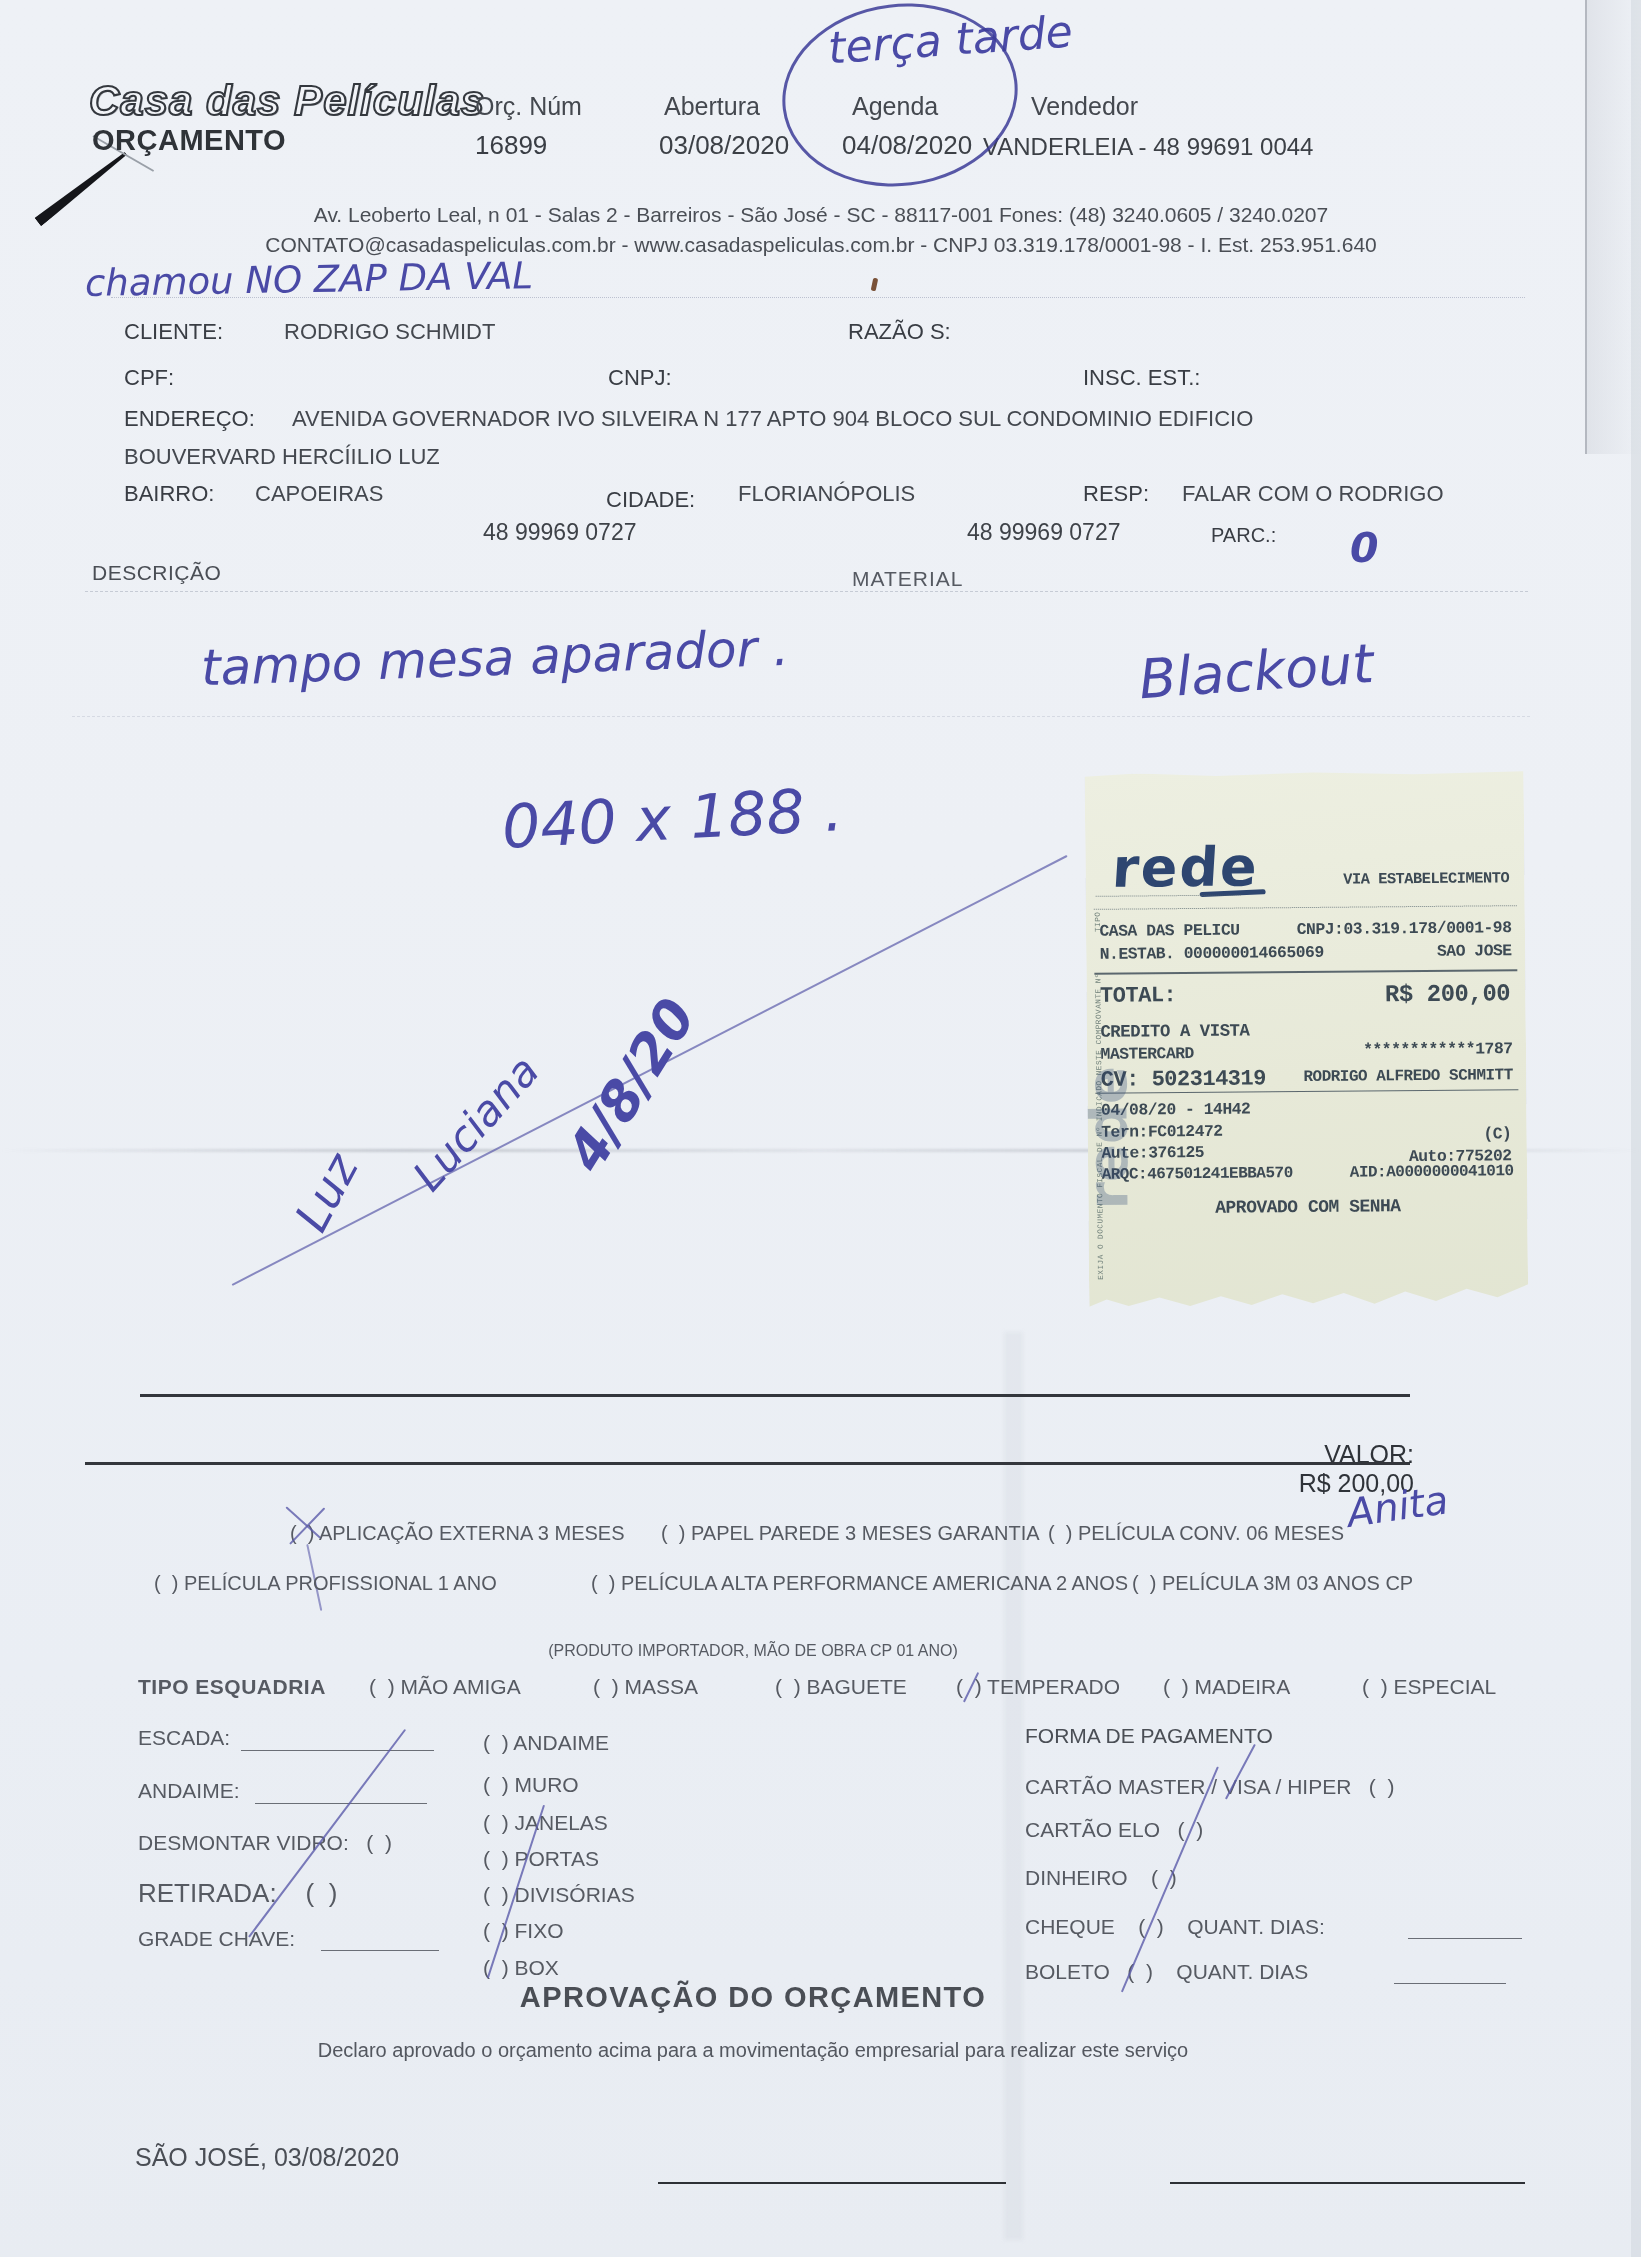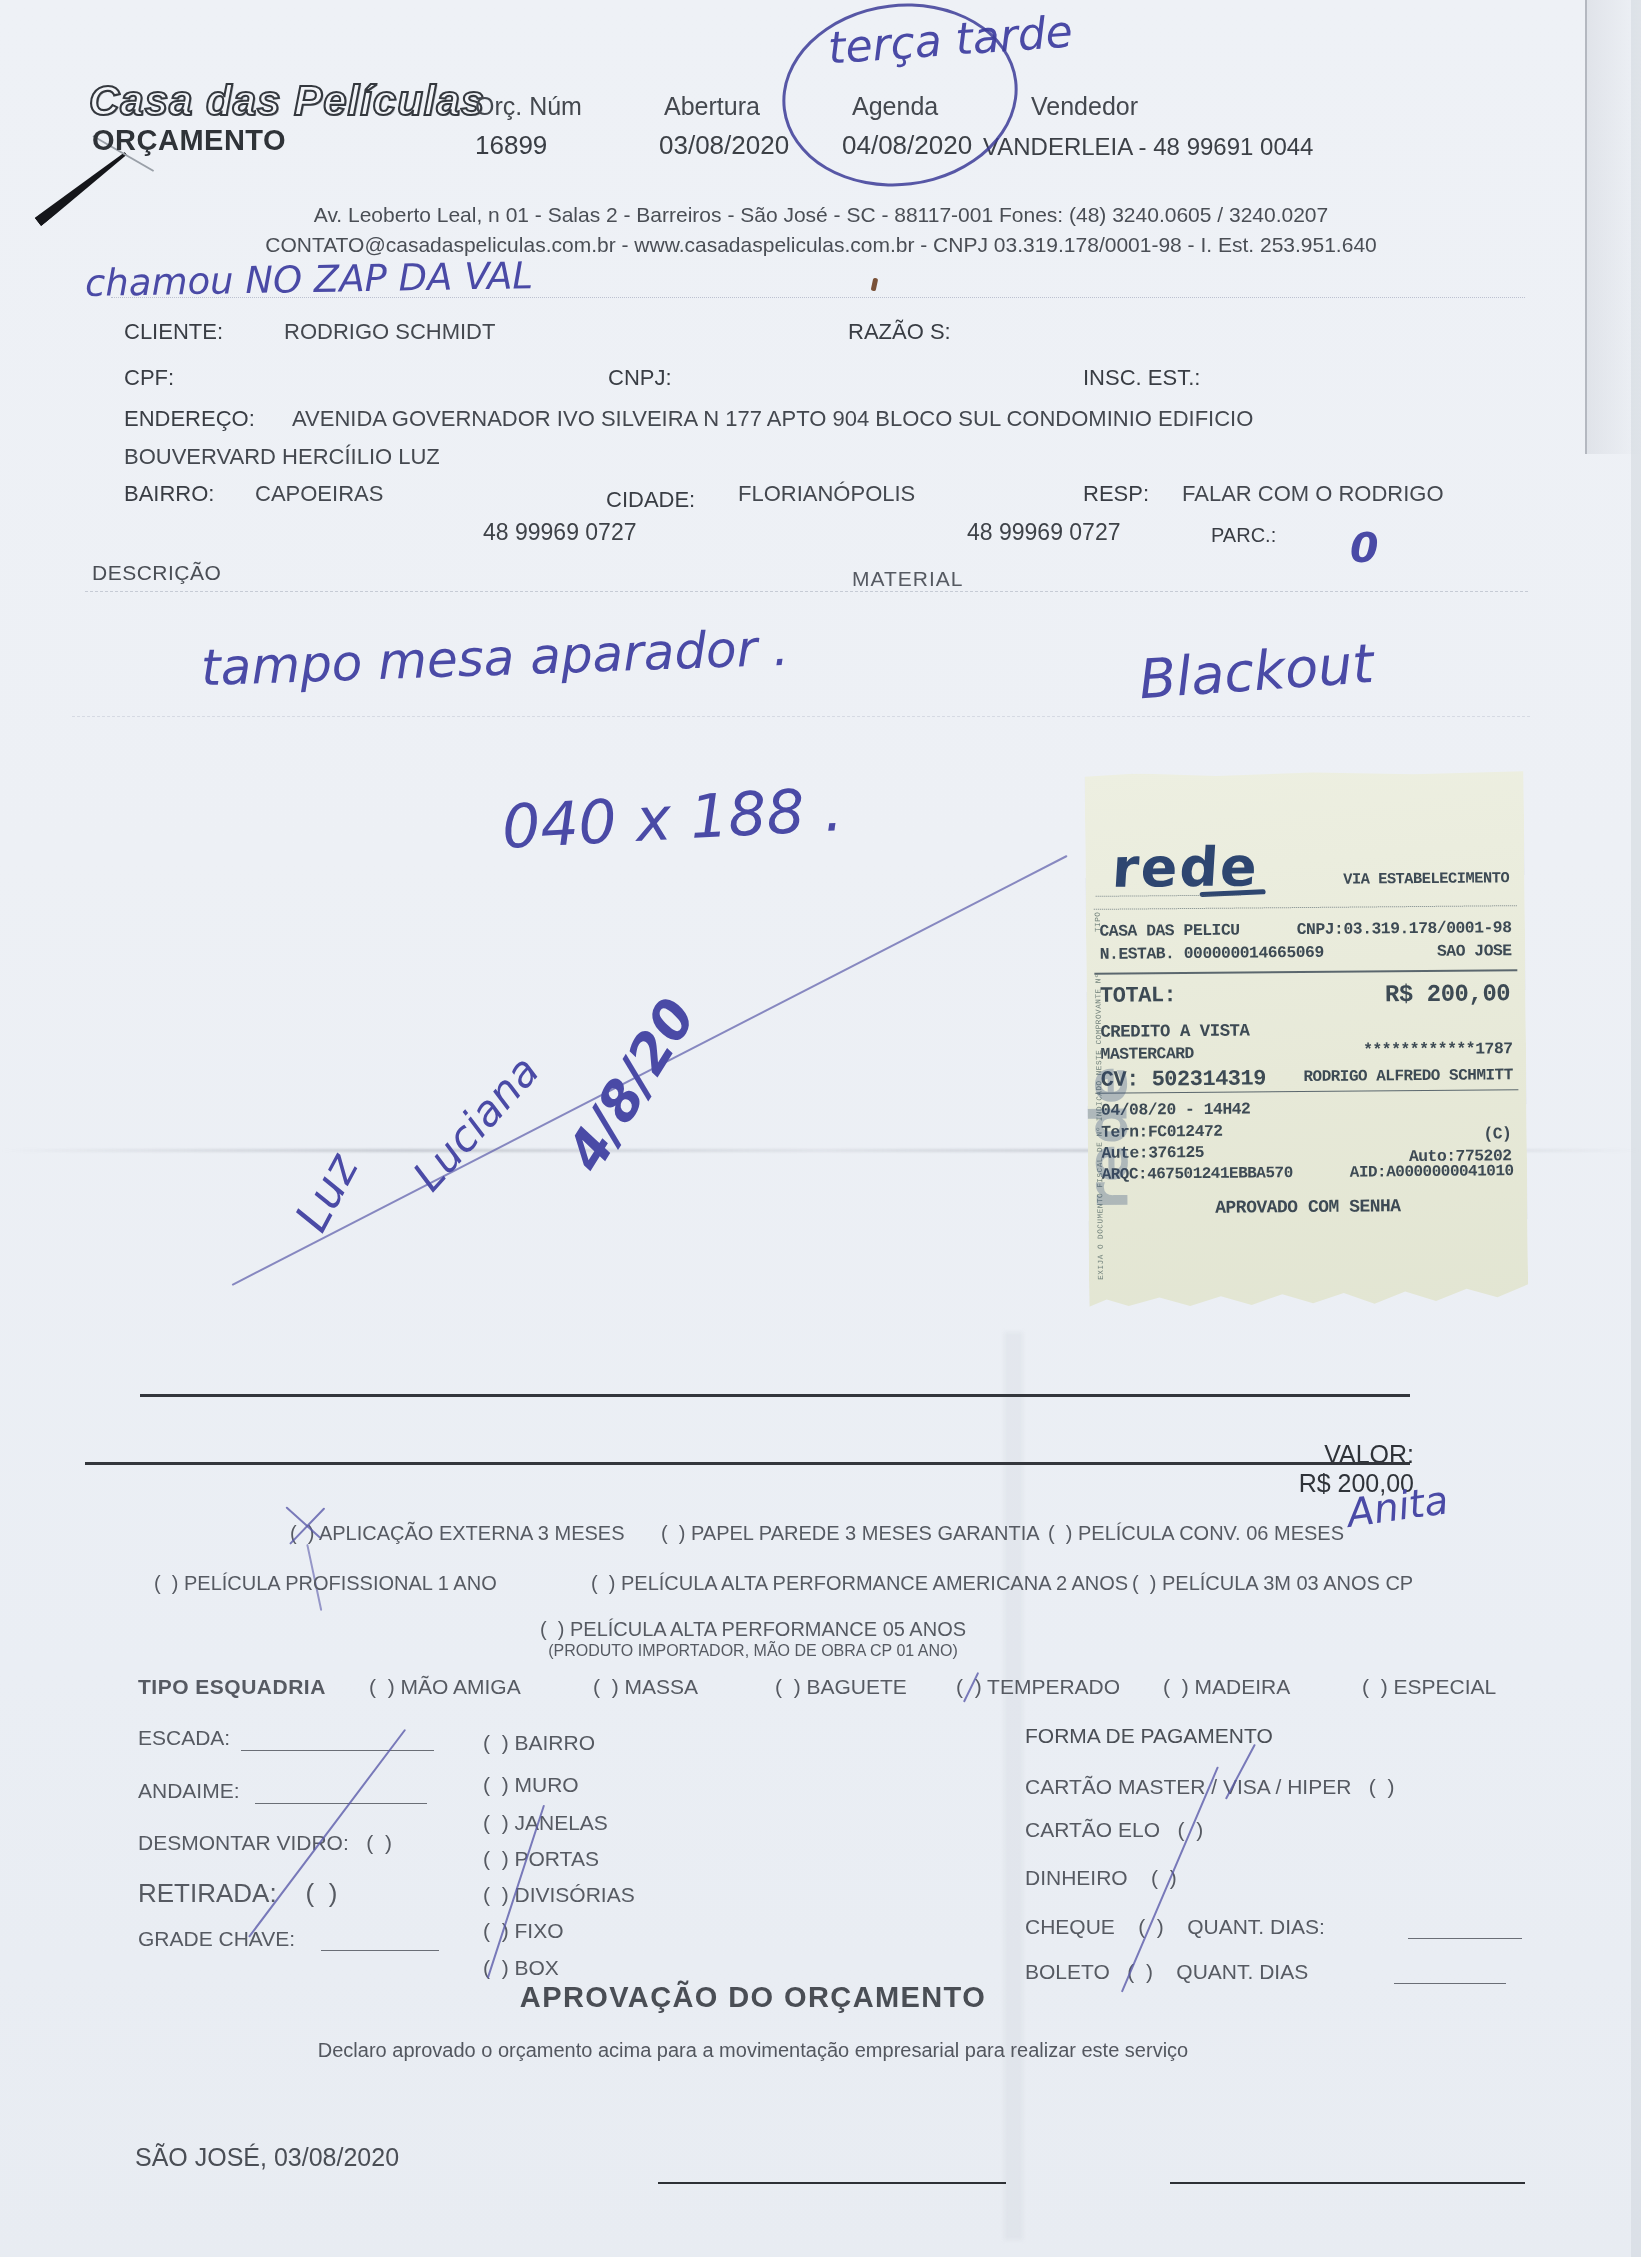--- a/index.html
+++ b/index.html
@@ -135,21 +135,20 @@
   <span class="t faded" style="left:290px;top:1522px;font-size:20px;">(  ) APLICAÇÃO EXTERNA 3 MESES</span>
   <span class="t faded" style="left:661px;top:1522px;font-size:20px;">(  ) PAPEL PAREDE 3 MESES GARANTIA</span>
   <span class="t faded" style="left:1048px;top:1522px;font-size:20px;">(  ) PELÍCULA CONV. 06 MESES</span>
   <div class="stroke" style="left:286px;top:1506px;width:46px;transform:rotate(42deg);"></div>
   <div class="stroke" style="left:290px;top:1543px;width:50px;transform:rotate(-46deg);"></div>
   <div class="stroke" style="left:307px;top:1543px;width:68px;transform:rotate(78deg);opacity:.6;"></div>
   <span class="t hand" style="left:1347px;top:1485px;font-size:39px;transform:rotate(-8deg);">Anita</span>
   <span class="t faded" style="left:154px;top:1572px;font-size:20px;">(  ) PELÍCULA PROFISSIONAL 1 ANO</span>
   <span class="t faded" style="left:591px;top:1572px;font-size:20px;">(  ) PELÍCULA ALTA PERFORMANCE AMERICANA 2 ANOS</span>
   <span class="t faded" style="left:1132px;top:1572px;font-size:20px;">(  ) PELÍCULA 3M 03 ANOS CP</span>
-  <span class="t faded" style="left:0;top:1618px;width:1506px;text-align:center;font-size:20px;">(  ) PELÍCULA ALTA PERFORMANCE 05 ANOS</span>
   <span class="t faded" style="left:0;top:1642px;width:1506px;text-align:center;font-size:16px;">(PRODUTO IMPORTADOR, MÃO DE OBRA CP 01 ANO)</span>
 
   <span class="t faded" style="left:138px;top:1675px;font-size:21px;font-weight:600;letter-spacing:0.5px;">TIPO ESQUADRIA</span>
   <span class="t faded" style="left:369px;top:1675px;font-size:21px;">(  ) MÃO AMIGA</span>
   <span class="t faded" style="left:593px;top:1675px;font-size:21px;">(  ) MASSA</span>
   <span class="t faded" style="left:775px;top:1675px;font-size:21px;">(  ) BAGUETE</span>
   <span class="t faded" style="left:956px;top:1675px;font-size:21px;">(  ) TEMPERADO</span>
   <span class="t faded" style="left:1163px;top:1675px;font-size:21px;">(  ) MADEIRA</span>
   <span class="t faded" style="left:1362px;top:1675px;font-size:21px;">(  ) ESPECIAL</span>
   <div class="stroke" style="left:964px;top:1701px;width:33px;transform:rotate(-64deg);"></div>
@@ -157,21 +156,21 @@
   <span class="t faded" style="left:138px;top:1726px;font-size:21px;">ESCADA:</span>
   <div class="uline" style="left:241px;top:1750px;width:193px;"></div>
   <span class="t faded" style="left:138px;top:1779px;font-size:21px;">ANDAIME:</span>
   <div class="uline" style="left:255px;top:1803px;width:172px;"></div>
   <span class="t faded" style="left:138px;top:1831px;font-size:21px;">DESMONTAR VIDRO:   (  )</span>
   <span class="t faded" style="left:138px;top:1879px;font-size:26px;">RETIRADA:    (  )</span>
   <span class="t faded" style="left:138px;top:1927px;font-size:21px;">GRADE CHAVE:</span>
   <div class="uline" style="left:321px;top:1950px;width:118px;"></div>
   <div class="stroke" style="left:249px;top:1936px;width:260px;transform:rotate(-53deg);"></div>
 
-  <span class="t faded" style="left:483px;top:1731px;font-size:21px;">(  ) BAIRRO</span>
+  <span class="t faded" style="left:483px;top:1731px;font-size:21px;">(  ) ANDAIME</span>
   <span class="t faded" style="left:483px;top:1773px;font-size:21px;text-align:right;">(  ) MURO</span>
   <span class="t faded" style="left:483px;top:1811px;font-size:21px;">(  ) JANELAS</span>
   <span class="t faded" style="left:483px;top:1847px;font-size:21px;">(  ) PORTAS</span>
   <span class="t faded" style="left:483px;top:1883px;font-size:21px;">(  ) DIVISÓRIAS</span>
   <span class="t faded" style="left:483px;top:1919px;font-size:21px;">(  ) FIXO</span>
   <span class="t faded" style="left:483px;top:1956px;font-size:21px;">(  ) BOX</span>
   <div class="stroke" style="left:488px;top:1977px;width:182px;transform:rotate(-72deg);"></div>
 
   <span class="t lb" style="left:1025px;top:1724px;font-size:21px;color:#4a4e55;">FORMA DE PAGAMENTO</span>
   <span class="t faded" style="left:1025px;top:1775px;font-size:21px;">CARTÃO MASTER / VISA / HIPER   (  )</span>

